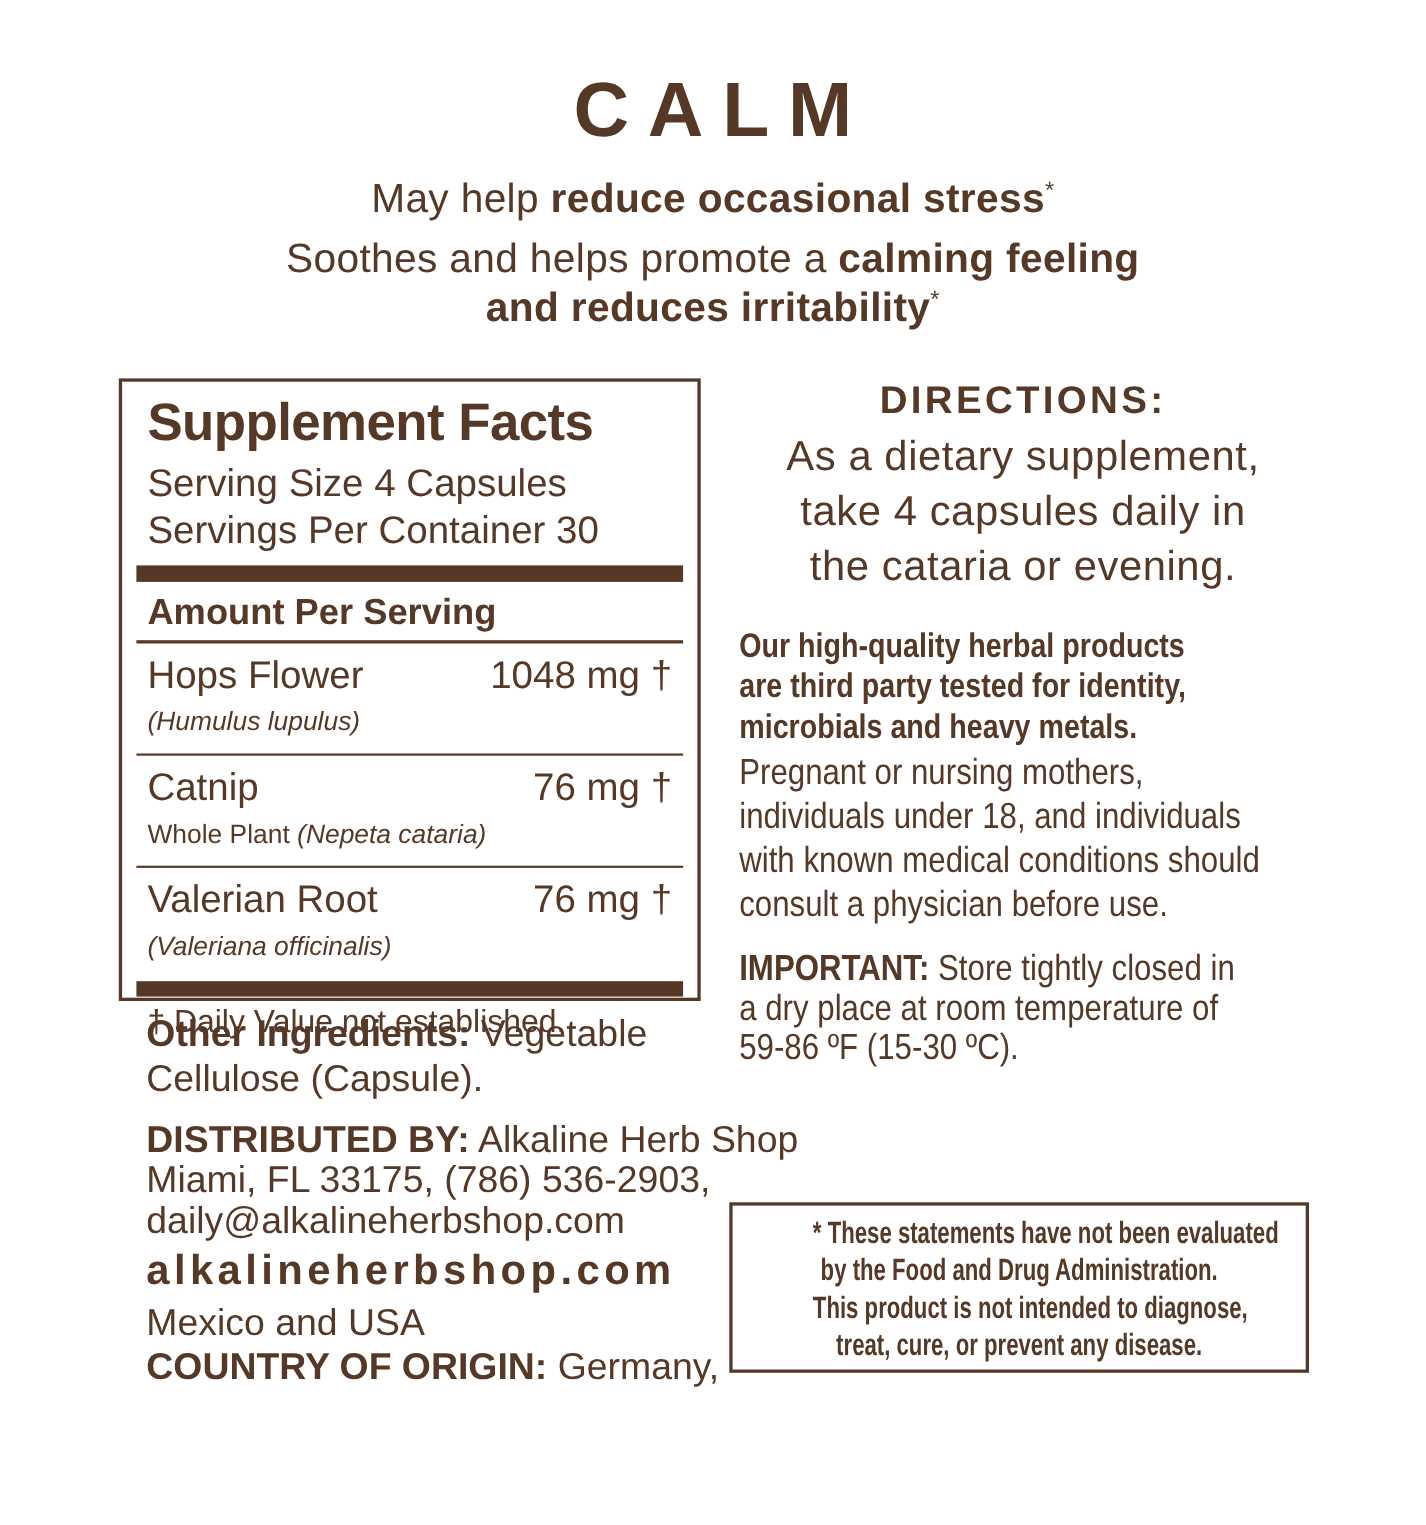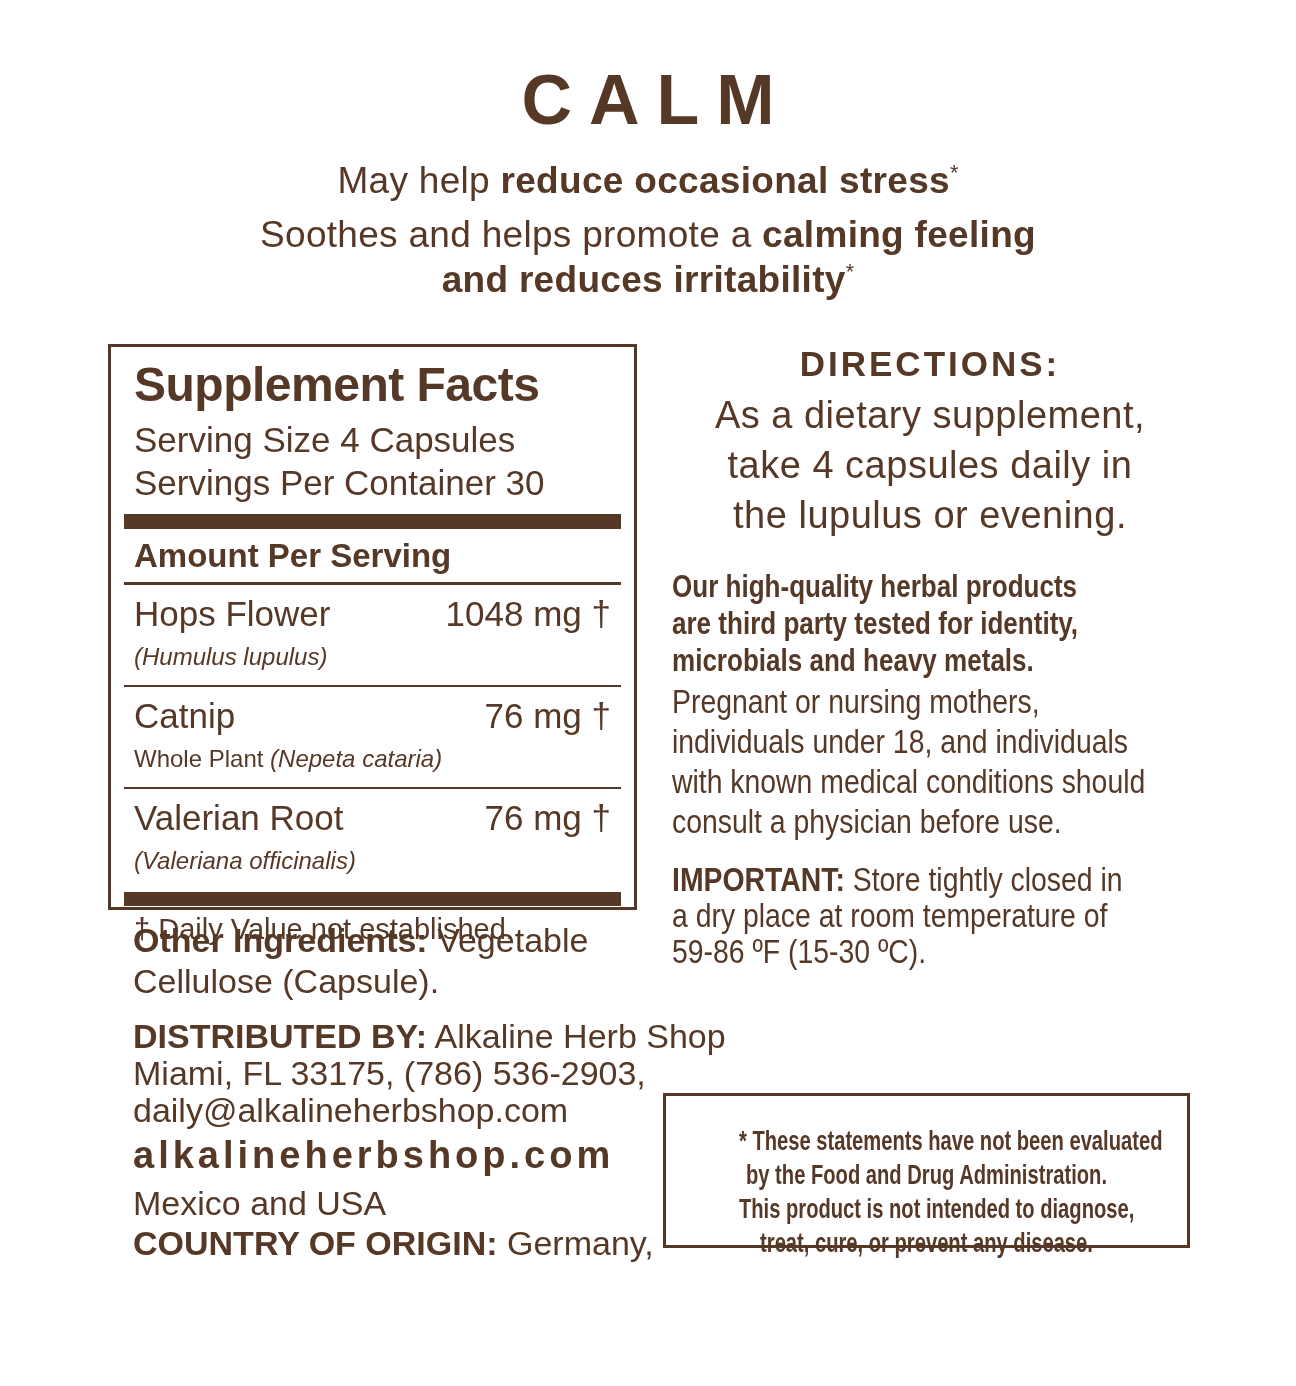--- a/index.html
+++ b/index.html
@@ -81,21 +81,21 @@
   .pregnant{top:682px;font-size:33px;line-height:40px;}
   .pregnant .line{transform:scaleX(.86);transform-origin:left top;}
   .important{top:862px;font-size:33px;line-height:36px;}
   .important .line{transform:scaleX(.86);transform-origin:left top;}
   .important b{font-weight:bold;}
   
   .disclaimer{
     position:absolute;left:663px;top:1093px;
     width:527px;height:155px;box-sizing:border-box;
     border:3px solid var(--brown);
-    text-align:center;padding-top:28px;
+    text-align:center;padding-top:8px;
   }
   .disclaimer .line{
     font-size:28px;font-weight:bold;line-height:34px;white-space:nowrap;
     transform:scaleX(.72);transform-origin:center top;
   }
 </style>
 </head>
 <body>
 
 <div class="label">
@@ -159,21 +159,21 @@
   <div class="block country">
     <div>Mexico and USA</div>
     <div><b>COUNTRY OF ORIGIN:</b><span> Germany,</span></div>
   </div>
 
   <h3 class="directions-h">DIRECTIONS:</h3>
 
   <div class="directions-body">
     <div>As a dietary supplement,</div>
     <div>take 4 capsules daily in</div>
-    <div>the lupulus or evening.</div>
+    <div>the cataria or evening.</div>
   </div>
 
   <div class="para quality">
     <div class="line">Our high-quality herbal products</div>
     <div class="line">are third party tested for identity,</div>
     <div class="line">microbials and heavy metals.</div>
   </div>
 
   <div class="para pregnant">
     <div class="line">Pregnant or nursing mothers,</div>

